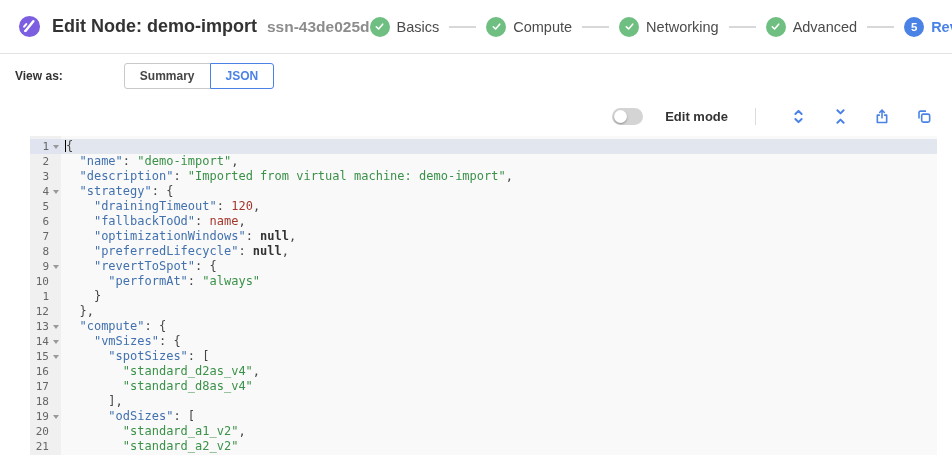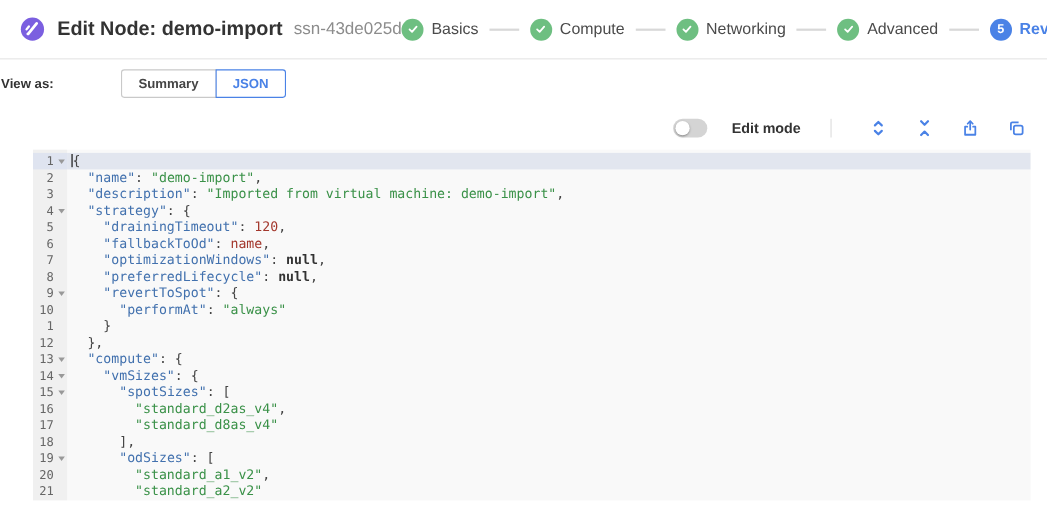--- a/index.html
+++ b/index.html
@@ -6,34 +6,34 @@
   html,body { width:952px; height:474px; background:#fff; overflow:hidden;
     font-family:"Liberation Sans", sans-serif; }
   .page { position:relative; width:952px; height:430px; background:#fff; }
 
   
   .header { position:absolute; top:0; left:0; right:0; height:54px;
     border-bottom:1px solid #e4e4e4; display:flex; align-items:center;
     padding:0 14px 0 18px; background:#fff; }
   .logo { width:23px; height:23px; flex:0 0 auto; }
   .hdr-title { font-size:18px; font-weight:bold; color:#333; margin-left:11px; white-space:nowrap; }
-  .hdr-id { font-size:15.5px; color:#8c8c8c; margin-left:10px; white-space:nowrap; }
+  .hdr-id { font-size:15.5px; color:#8c8c8c; margin-left:10px; white-space:nowrap;font-weight:bold; }
 
   .stepper { margin-left:auto; display:flex; align-items:center; }
   .step { display:flex; align-items:center; cursor:pointer;text-align:right; }
   .step-circle { width:20px; height:20px; border-radius:50%;
     display:flex; align-items:center; justify-content:center; flex:0 0 auto; }
   .step-circle.done { background:#6ebf81; }
   .step-circle.active { background:#4a82e6; color:#fff; font-size:11.5px; font-weight:bold; }
   .step-label { margin-left:7px; font-size:14.5px; color:#4b4b4b; white-space:nowrap; }
   .step-label.active { color:#4a82e6; font-weight:bold; }
   .connector { width:27px; height:2px; background:#d8d8d8; margin:0 10px; }
 
   
-  .viewas-row { position:absolute; top:63px; left:1px; display:flex; align-items:center; }
+  .viewas-row { position:absolute; top:63px; left:15px; display:flex; align-items:center; }
   .viewas-label { font-size:12px; font-weight:bold; color:#333; margin-right:15px; }
   .seg-group { display:flex;padding-left:46px; }
   .seg-btn { height:26px; padding:0 15px; font-size:12px; font-weight:bold;
     background:#fff; display:flex; align-items:center; border:1px solid #c9c9c9;
     color:#454545; cursor:pointer; }
   .seg-btn:first-child { border-radius:3px 0 0 3px; }
   .seg-btn:last-child { border-radius:0 3px 3px 0; margin-left:-1px; }
   .seg-btn.selected { border-color:#4a82e6; color:#4a82e6; position:relative; z-index:1; }
 
   

